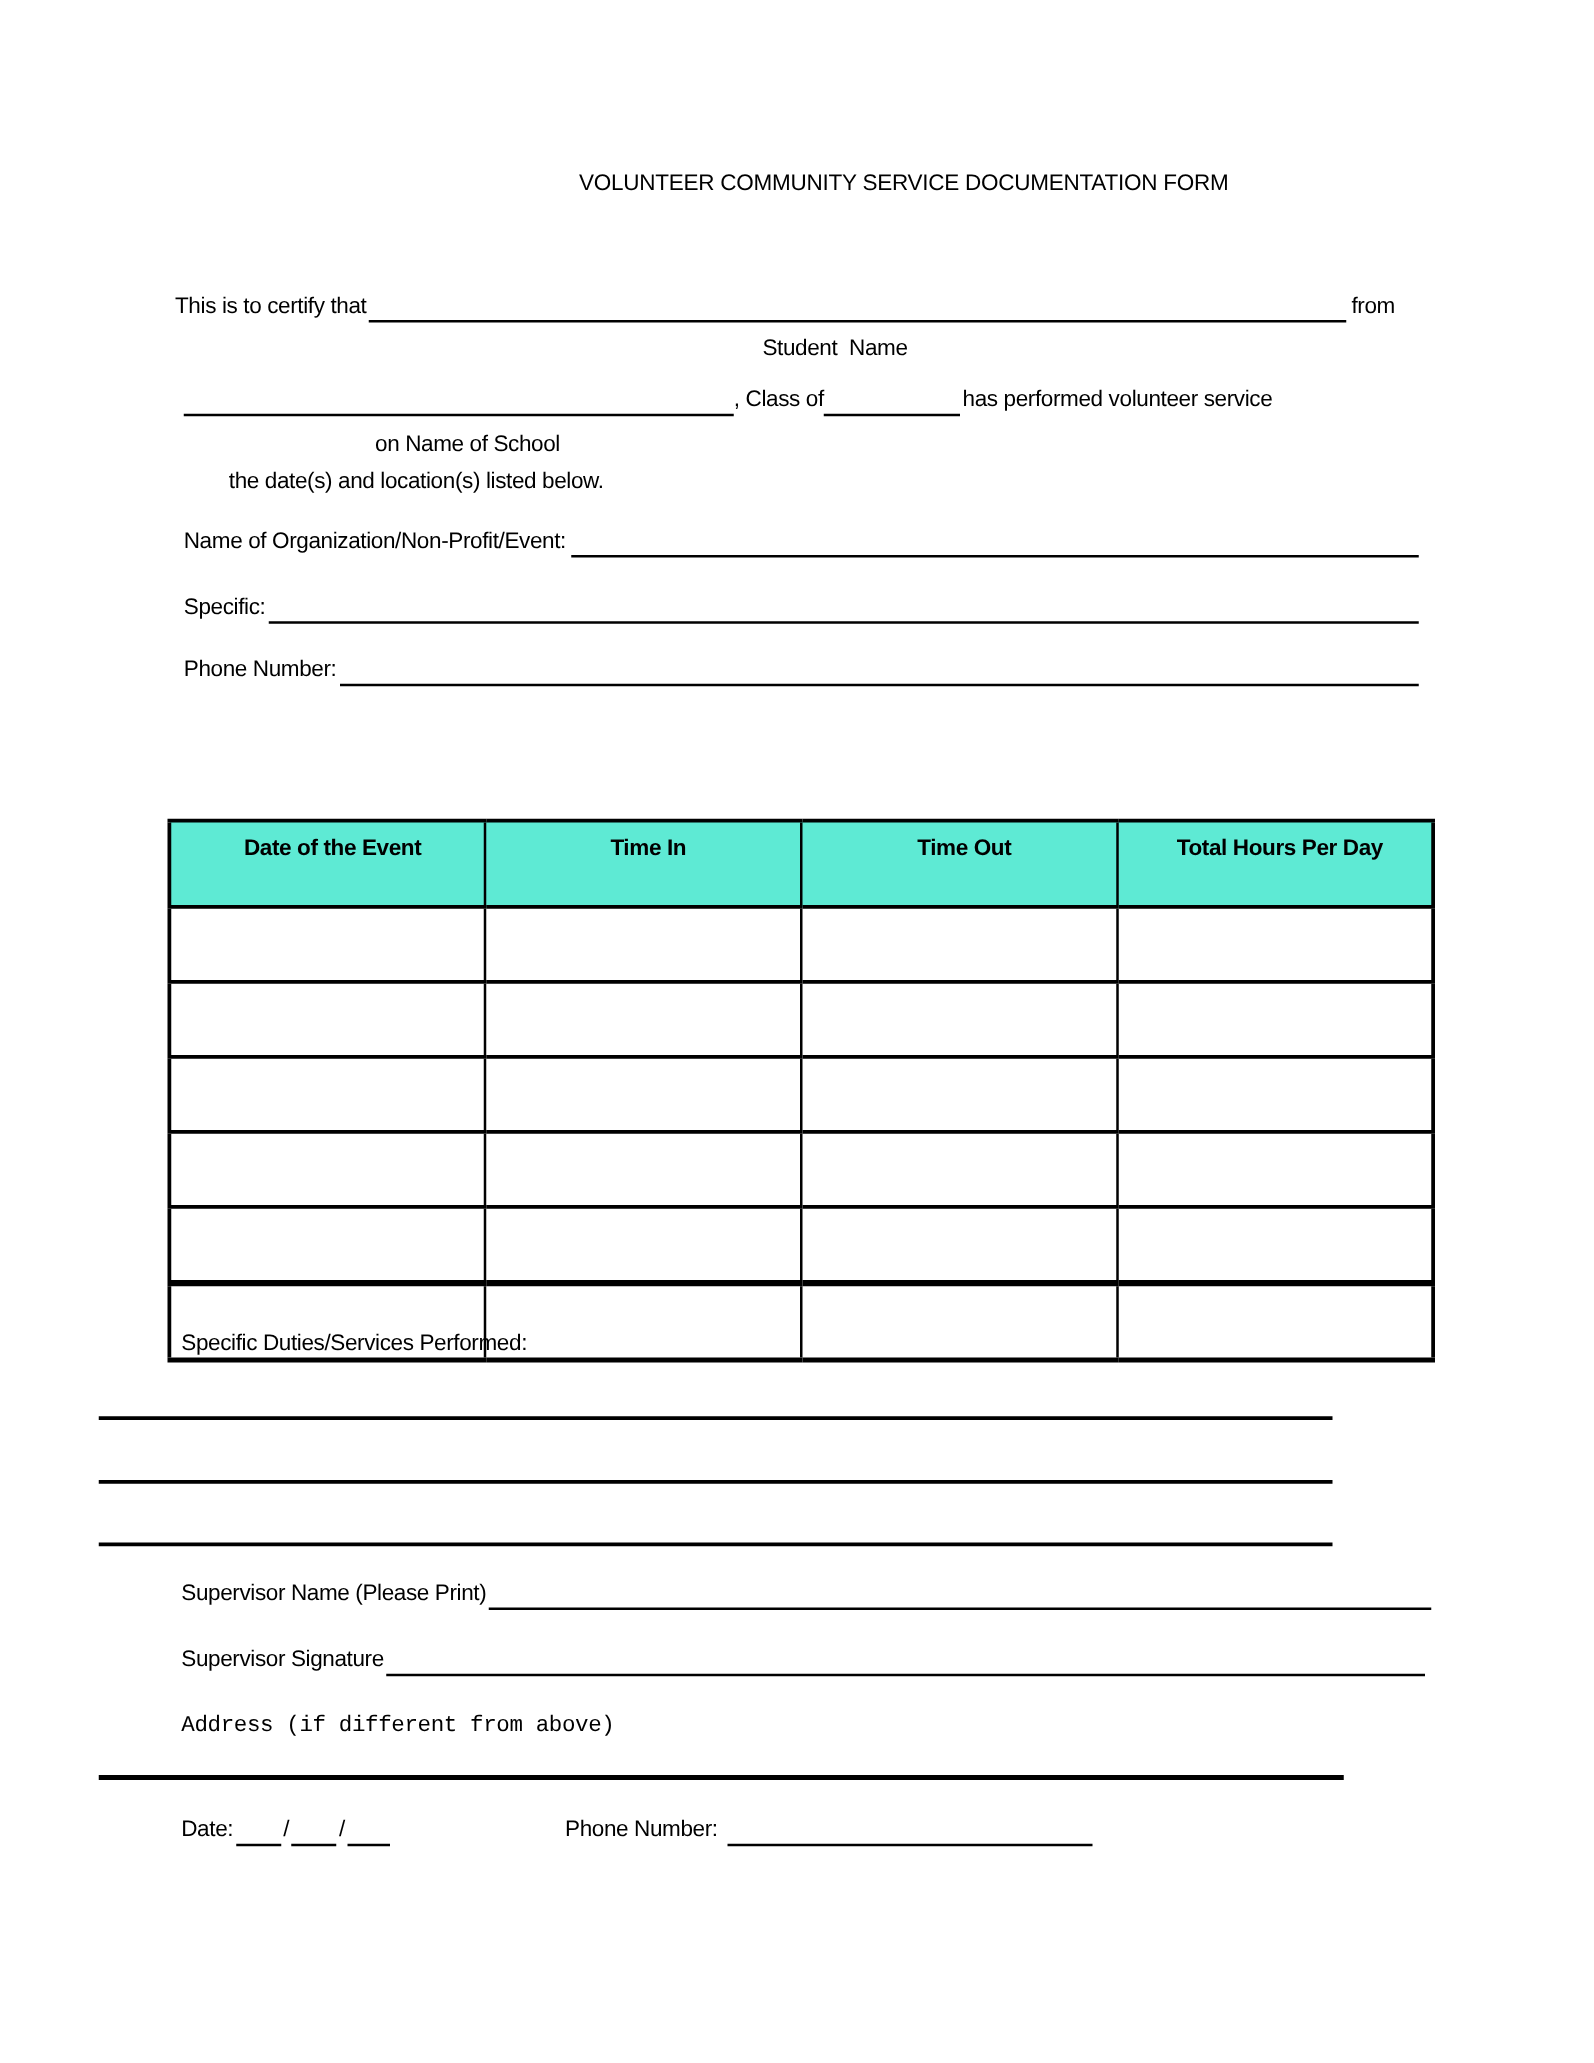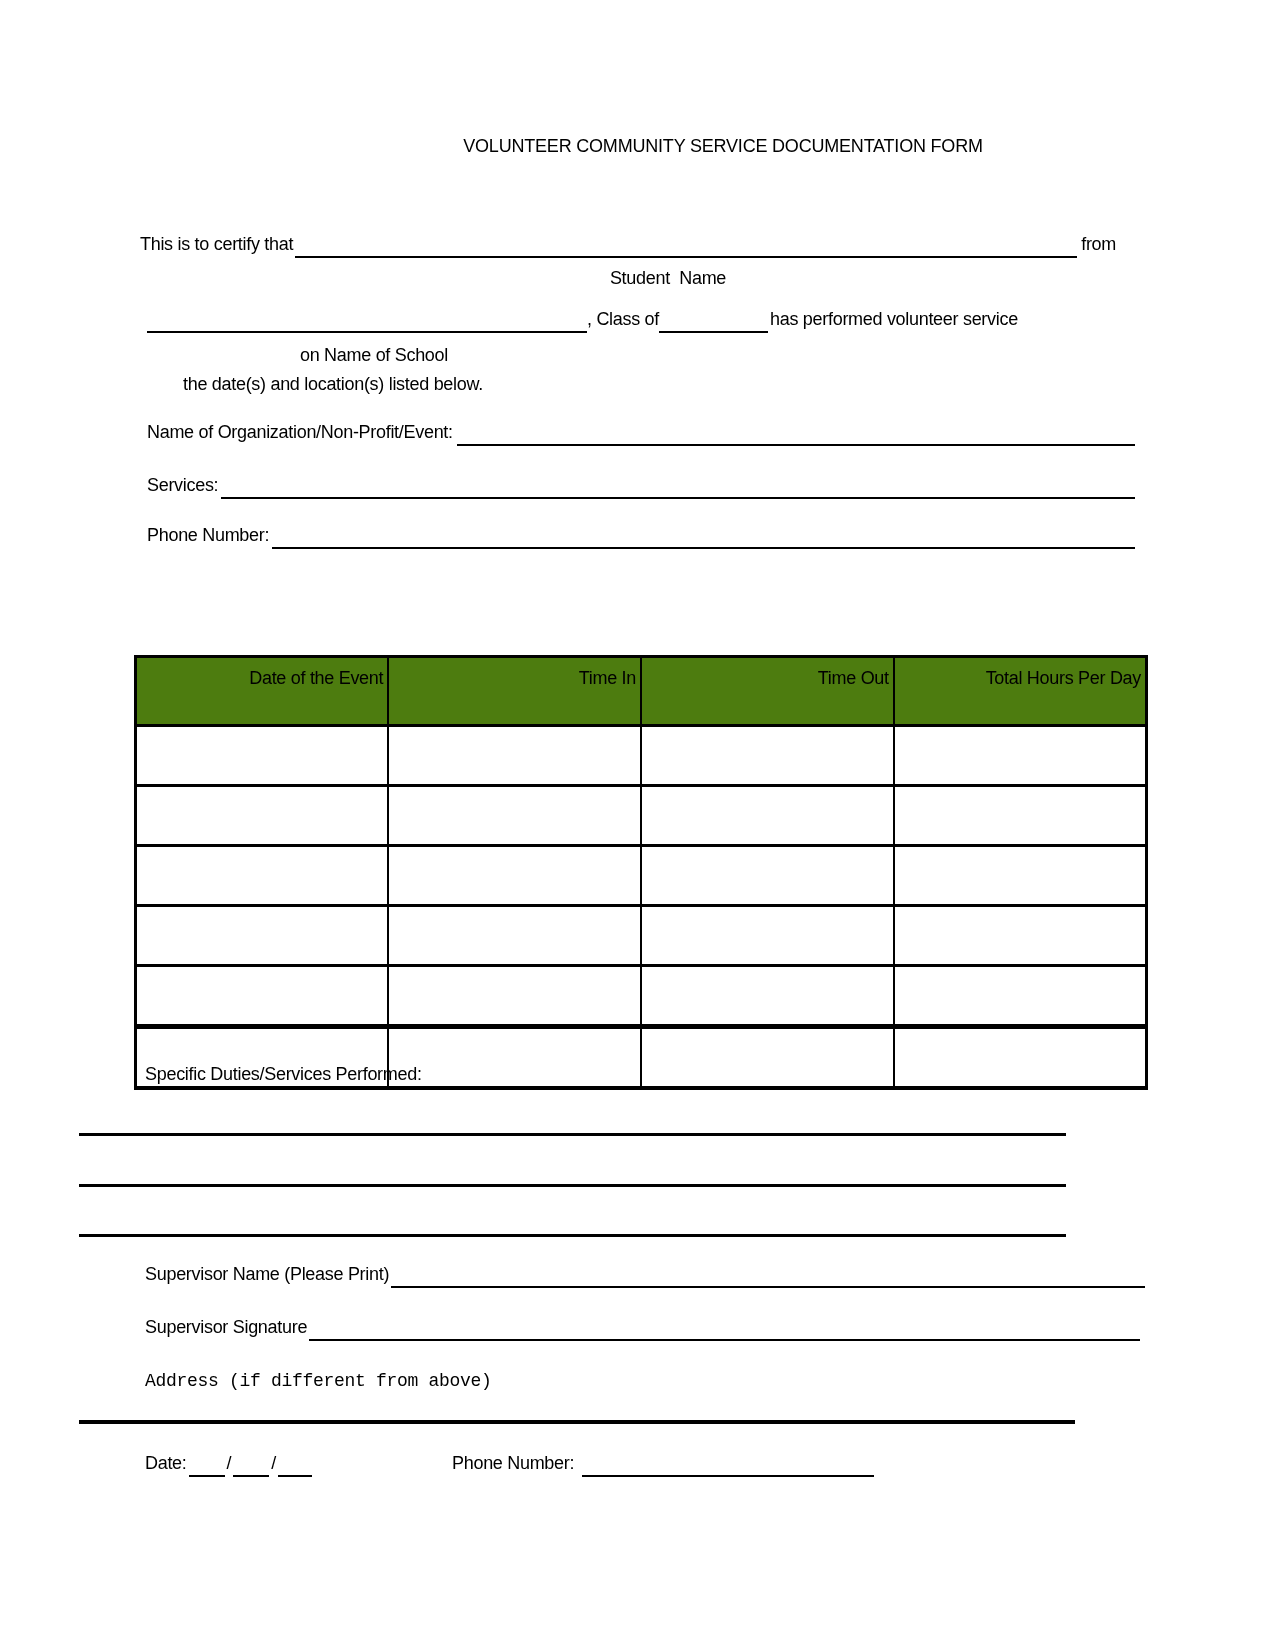--- a/index.html
+++ b/index.html
@@ -17,21 +17,21 @@
   .grow { flex:1 1 auto; }
   .title { text-align:center; font-size:18px; letter-spacing:-0.2px; }
   .caption { white-space:pre; }
   .rule { position:absolute; background:#000; }
   table.hours {
     position:absolute; left:134px; top:655px; width:1014px;
     border-collapse:collapse; table-layout:fixed;
     border:3px solid #000;
   }
   table.hours th {
-    background:#4d7c0f; font-weight:normal; font-size:18px; text-align:right;
+    background:#5eead4; font-weight:bold; font-size:18px; text-align:center;
     vertical-align:top; padding:8px 4px 0 12px; height:58px;
     border-left:2px solid #000; border-right:2px solid #000;
     border-top:3px solid #000; border-bottom:3px solid #000;
     letter-spacing:-0.3px;
   }
   table.hours td {
     height:57px; padding:0;
     border-left:2px solid #000; border-right:2px solid #000;
     border-top:3px solid #000; border-bottom:3px solid #000;
   }
@@ -63,21 +63,21 @@
   <div class="abs" style="left:300px; top:343px;">on Name of School</div>
 
   <div class="abs" style="left:153px; top:372px;margin-left:30px;">the date(s) and location(s) listed below.</div>
 
   <div class="row" style="left:147px; top:420px; width:988px;">
     <span>Name of Organization/Non-Profit/Event:</span>
     <span class="blank grow" style="margin-left:4px;"></span>
   </div>
 
   <div class="row" style="left:147px; top:473px; width:988px;">
-    <span>Services:</span>
+    <span>Specific:</span>
     <span class="blank grow" style="margin-left:3px;"></span>
   </div>
 
   <div class="row" style="left:147px; top:523px; width:988px;">
     <span>Phone Number:</span>
     <span class="blank grow" style="margin-left:3px;"></span>
   </div>
 
   <table class="hours">
     <thead>

